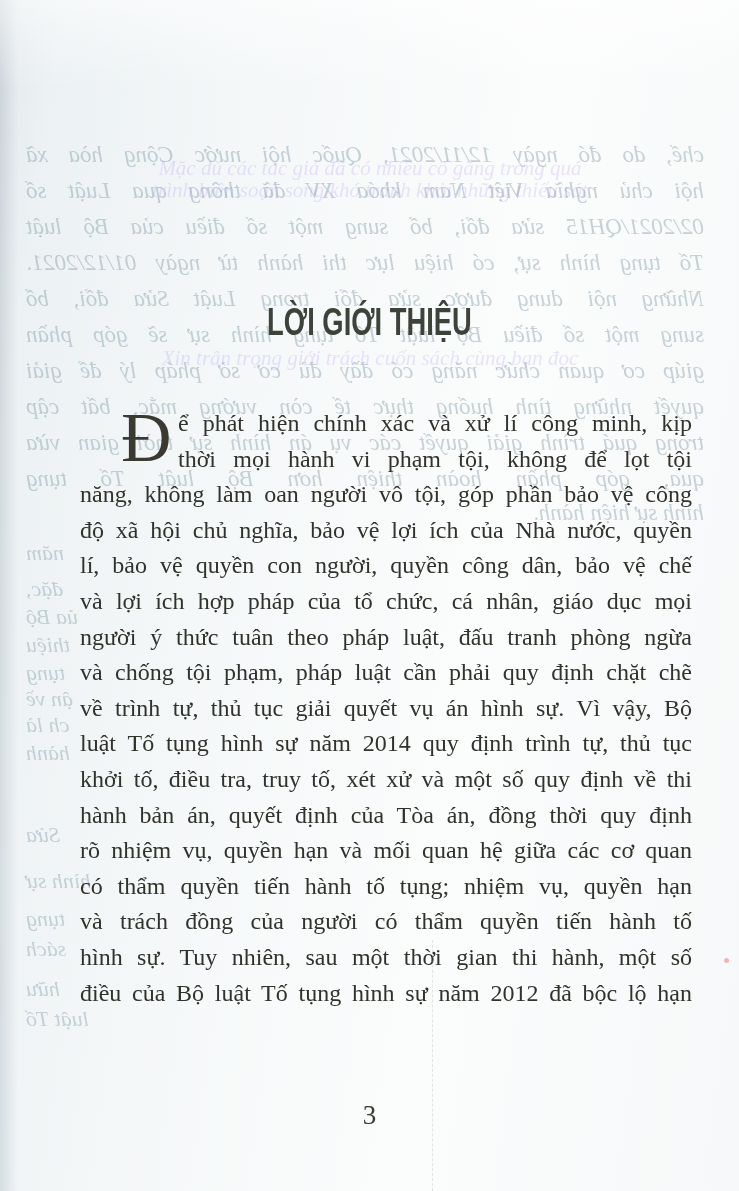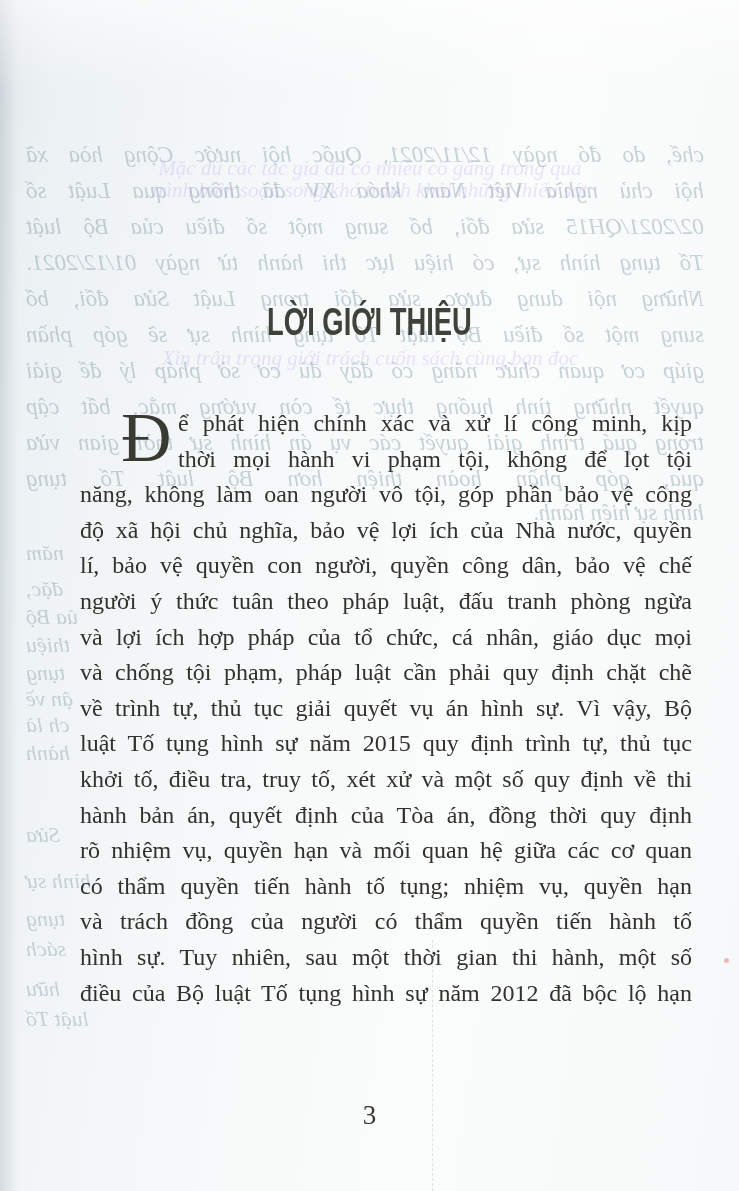--- a/index.html
+++ b/index.html
@@ -106,25 +106,25 @@
     <span class="dropcap">Đ</span>
     <div id="first-lines-box">
         <div class="bline">ể phát hiện chính xác và xử lí công minh, kịp</div>
         <div class="bline">thời mọi hành vi phạm tội, không để lọt tội</div>
       </div>
   </div>
   <div id="rest-lines-box">
       <div class="bline">năng, không làm oan người vô tội, góp phần bảo vệ công</div>
       <div class="bline">độ xã hội chủ nghĩa, bảo vệ lợi ích của Nhà nước, quyền</div>
       <div class="bline">lí, bảo vệ quyền con người, quyền công dân, bảo vệ chế</div>
+      <div class="bline">và lợi ích hợp pháp của tổ chức, cá nhân, giáo dục mọi</div>
       <div class="bline">người ý thức tuân theo pháp luật, đấu tranh phòng ngừa</div>
-      <div class="bline">và lợi ích hợp pháp của tổ chức, cá nhân, giáo dục mọi</div>
       <div class="bline">và chống tội phạm, pháp luật cần phải quy định chặt chẽ</div>
       <div class="bline">về trình tự, thủ tục giải quyết vụ án hình sự. Vì vậy, Bộ</div>
-      <div class="bline">luật Tố tụng hình sự năm 2015 quy định trình tự, thủ tục</div>
+      <div class="bline">luật Tố tụng hình sự năm 2014 quy định trình tự, thủ tục</div>
       <div class="bline">khởi tố, điều tra, truy tố, xét xử và một số quy định về thi</div>
       <div class="bline">hành bản án, quyết định của Tòa án, đồng thời quy định</div>
       <div class="bline">rõ nhiệm vụ, quyền hạn và mối quan hệ giữa các cơ quan</div>
       <div class="bline">có thẩm quyền tiến hành tố tụng; nhiệm vụ, quyền hạn</div>
       <div class="bline">và trách đồng của người có thẩm quyền tiến hành tố</div>
       <div class="bline">hình sự. Tuy nhiên, sau một thời gian thi hành, một số</div>
       <div class="bline">điều của Bộ luật Tố tụng hình sự năm 2012 đã bộc lộ hạn</div>
     </div>
 </div>
 

